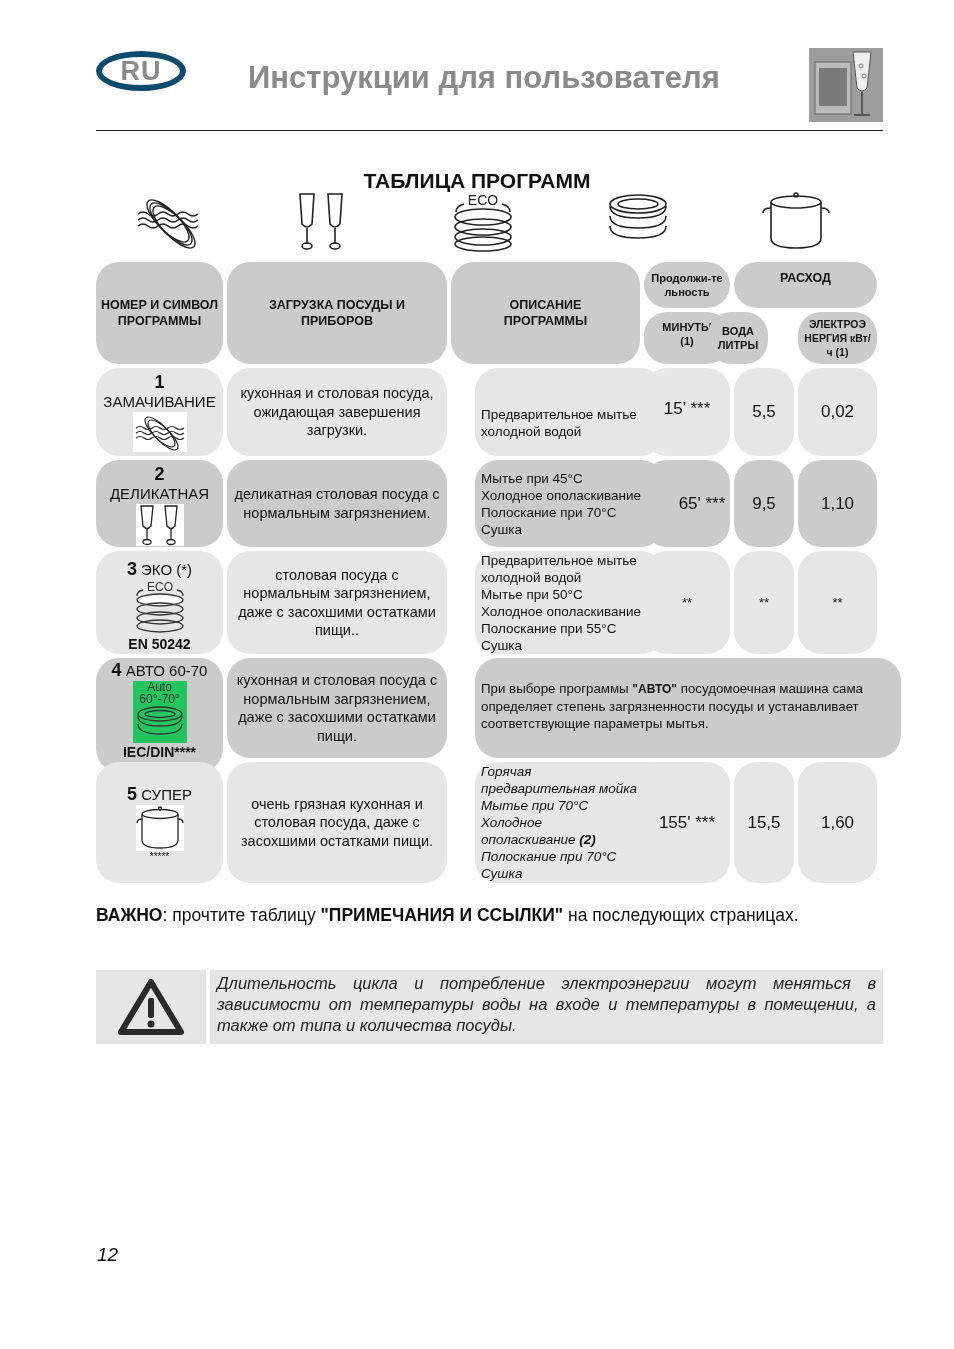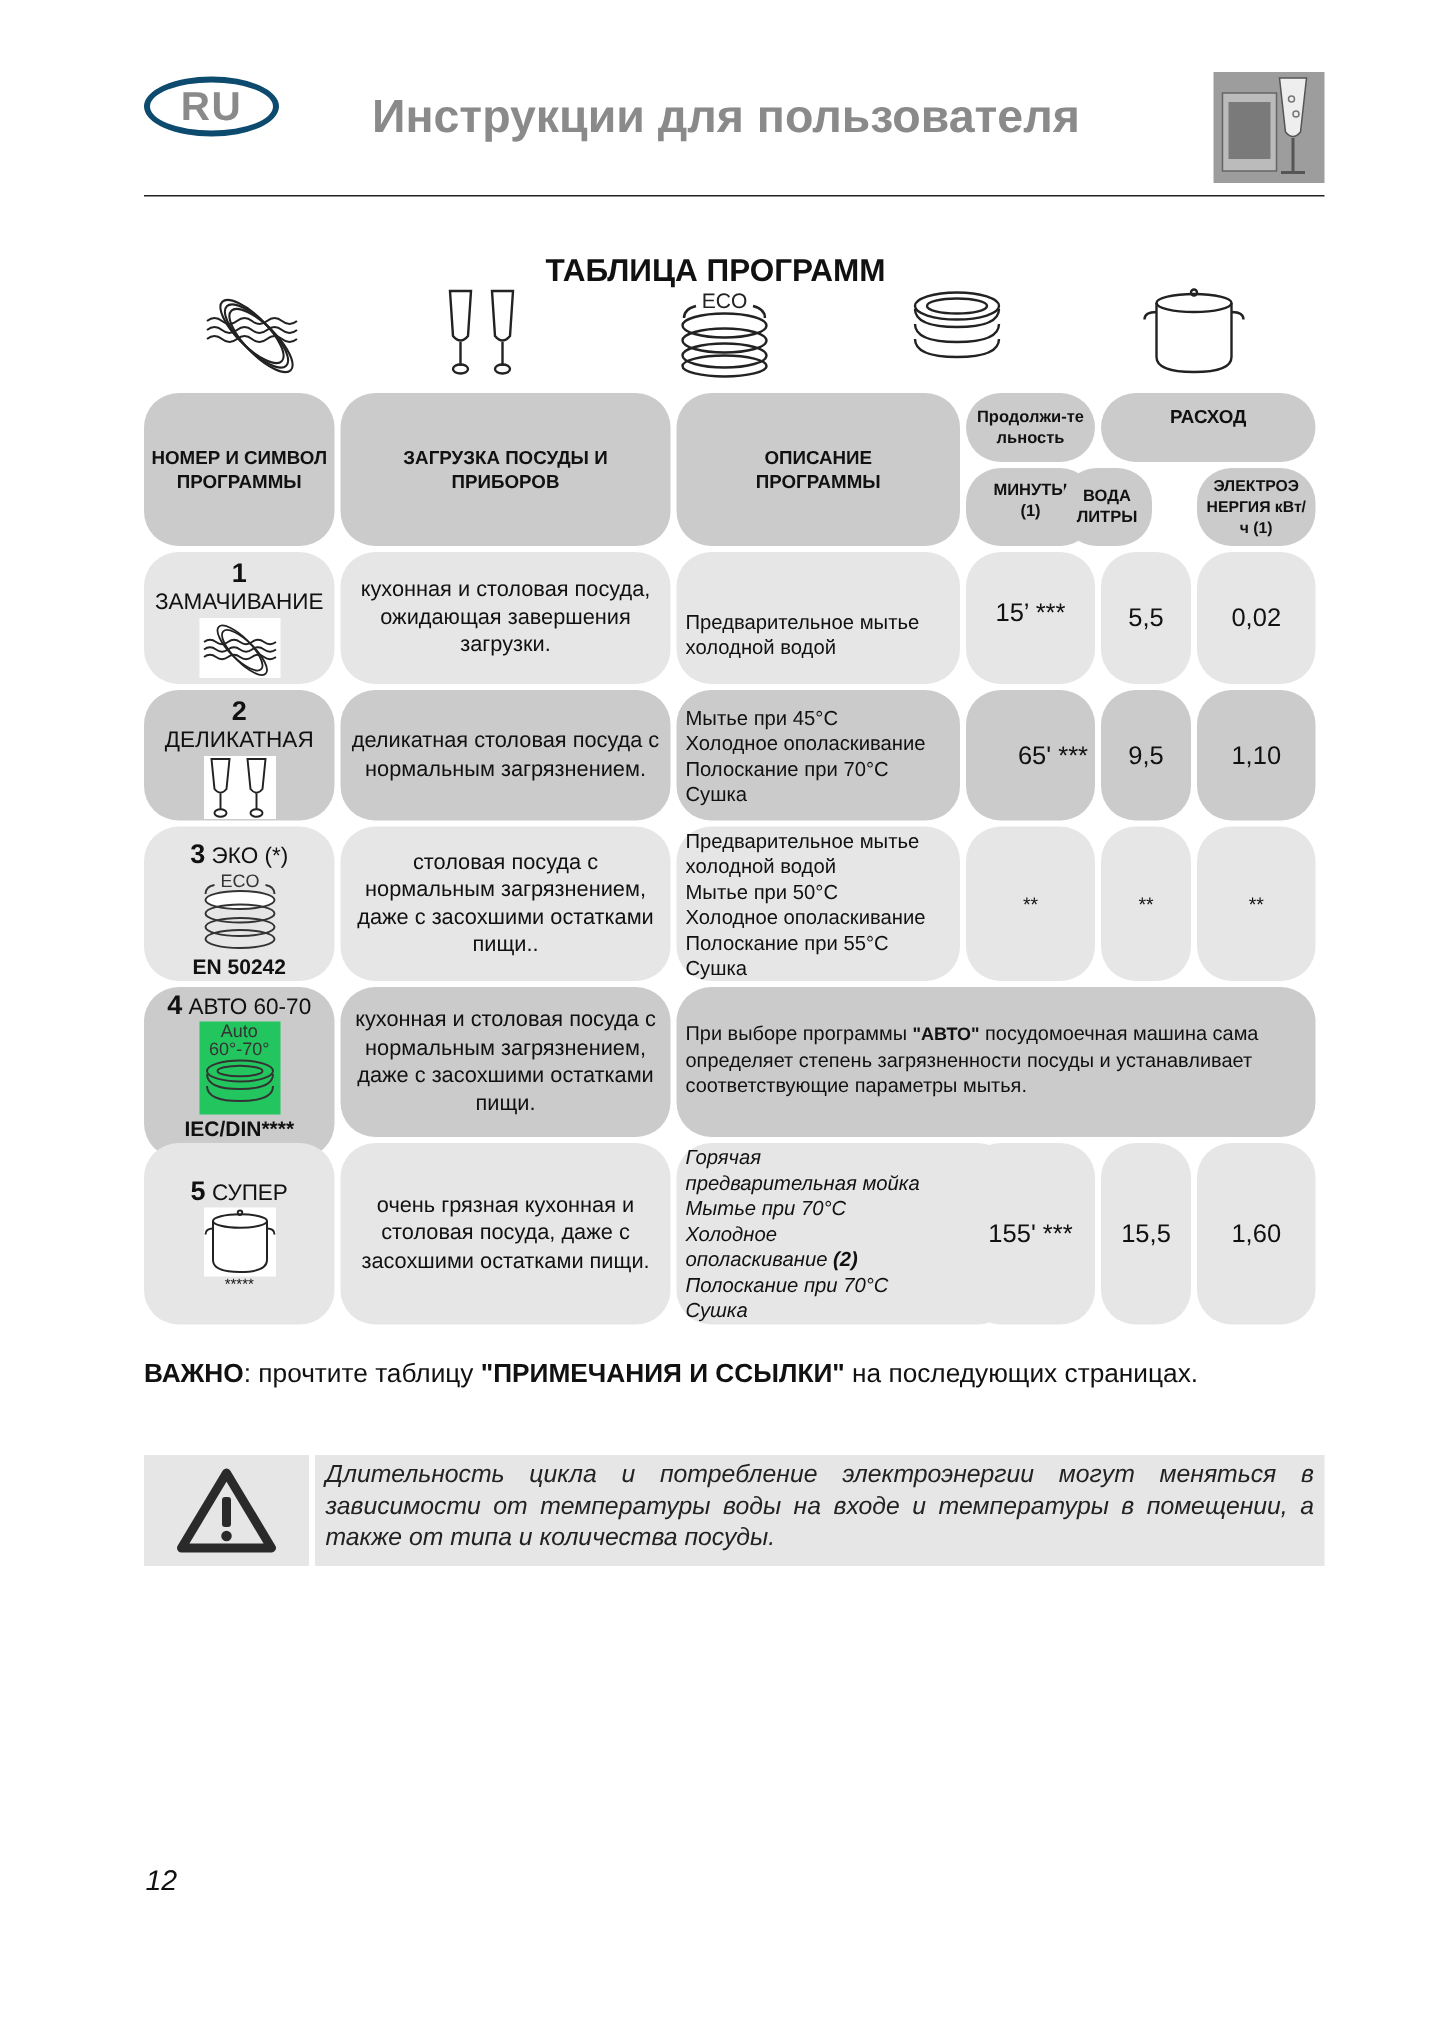--- a/index.html
+++ b/index.html
@@ -1,36 +1,36 @@
 <!DOCTYPE html>
 <html><head>
 <meta charset="utf-8">
 <style>
   html, body { margin:0; padding:0; background:#fff; }
   body { width:954px; height:1349px; position:relative; font-family:"Liberation Sans", sans-serif; color:#111; overflow:hidden; }
   .abs { position:absolute; }
 
   
-  #ru-badge { left:96px; top:51px; width:90px; height:40px; border:4px solid #0c4a6e; border-radius:50%; box-sizing:border-box; color:#8a8a8a; font-size:27px; font-weight:bold; display:flex; align-items:center; justify-content:center; letter-spacing:1px; }
+  #ru-badge { left:96px; top:51px; width:90px; height:40px; border:6px solid #0c4a6e; border-radius:50%; box-sizing:border-box; color:#8a8a8a; font-size:27px; font-weight:bold; display:flex; align-items:center; justify-content:center; letter-spacing:1px; }
   #page-title { left:248px; top:60px; font-size:31px; font-weight:bold; color:#8a8a8a; }
   #header-image { left:809px; top:48px; width:74px; height:74px; background:#9d9d9d; }
   #header-rule { left:96px; top:130px; width:787px; height:1px; background:#222; }
 
   #table-title { left:0; width:954px; top:169px; text-align:center; font-size:21px; font-weight:bold; }
   .big-icon { top:190px; width:70px; height:62px; }
 
   
   .cell { position:absolute; box-sizing:border-box; display:flex; align-items:center; justify-content:center; text-align:center;border-radius:23px; }
   .hdr { background:#cbcbcb; font-weight:bold; font-size:12.5px; line-height:16px; }
   .hdr-sm { font-size:11px; line-height:14px; }
   .r-light { background:#e6e6e6; }
   .r-dark { background:#cbcbcb; }
   .prog { flex-direction:column; justify-content:flex-start; padding-top:4px; font-size:15px; }
   .load { font-size:14.5px; line-height:18.5px; padding:0 6px; }
-  .desc { justify-content:flex-start; text-align:left; font-size:13.5px; line-height:17px; padding:0 6px; }
+  .desc { justify-content:flex-start; text-align:left; font-size:13.5px; line-height:17px; padding:0 6px;margin-left:24px; }
   .num { font-size:17px; }
   .pnum { font-weight:bold; font-size:18px; }
 
   .imp { left:96px; width:777px; top:903px; font-size:17.5px; line-height:24px; text-align:justify; text-align-last:left; }
   #warn-box { left:96px; top:970px; width:787px; height:74px; background:#e6e6e6; }
   #warn-icon-box { left:96px; top:970px; width:110px; height:74px; background:#e6e6e6; border-right:4px solid #fff; }
   #warn-text { left:217px; top:973px; width:659px; font-size:16.5px; line-height:21px; font-style:italic; text-align:justify; text-align-last:left; color:#222; }
   #page-number { left:97px; top:1244px; font-size:19px; font-style:italic; }
   svg { display:block; }
 </style>

